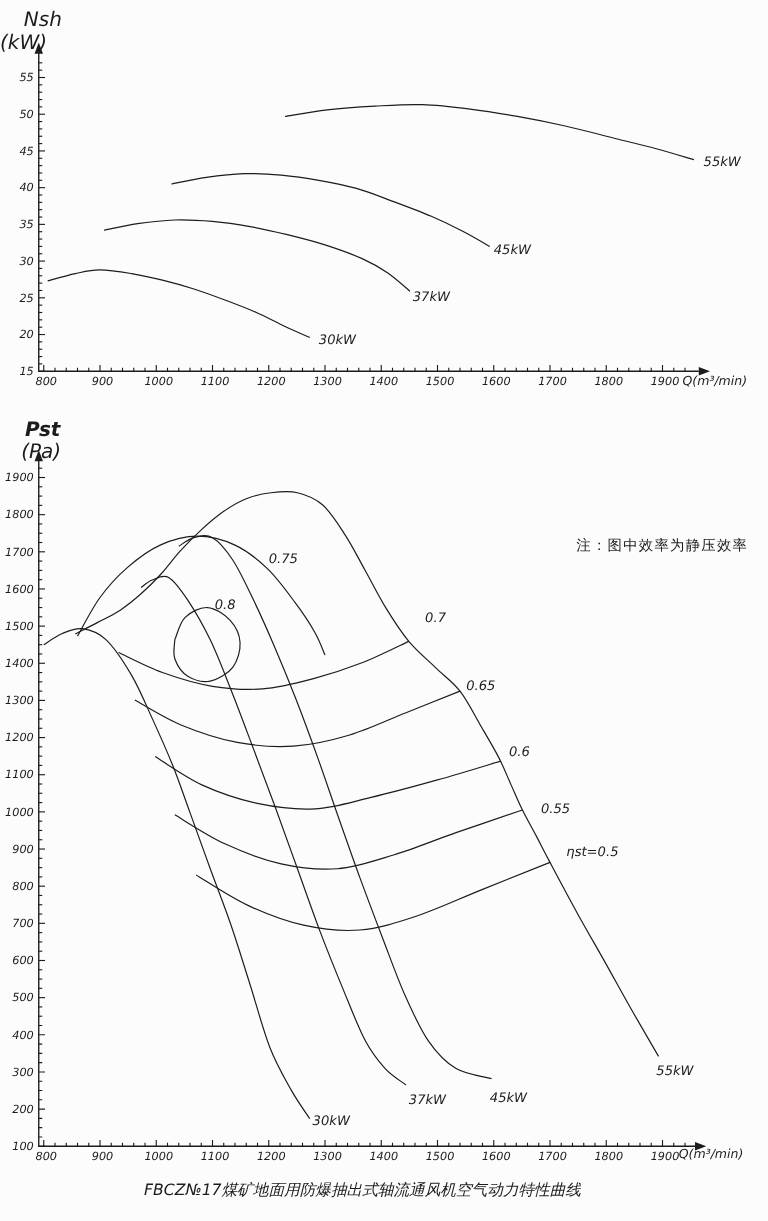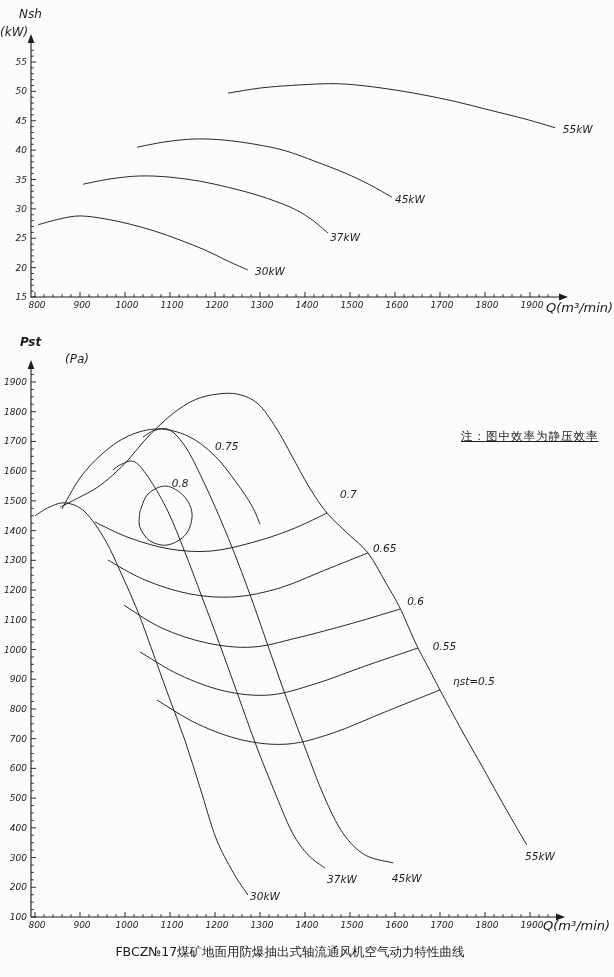--- a/index.html
+++ b/index.html
@@ -1,23 +1,23 @@
 <!DOCTYPE html>
 <html><head>
 <meta charset="utf-8">
 <style>
   html,body{margin:0;padding:0;background:#e8e8e8;}
   #page{position:relative;width:614px;height:977px;background:#fcfcfc;overflow:hidden;
         font-family:"DejaVu Sans",sans-serif;color:#1c1c1c;}
   #chart-svg{position:absolute;left:0;top:0;}
-  .axlab{position:absolute;font-style:italic;font-size:12px;line-height:1;white-space:nowrap;}
-  .small{font-size:13px;}
-  .note{position:absolute;left:461px;top:429px;font-size:11.5px;letter-spacing:1px;white-space:nowrap;text-decoration:underline;}
+  .axlab{position:absolute;font-style:italic;font-size:16px;line-height:1;white-space:nowrap;}
+  .small{font-size:10px;}
+  .note{position:absolute;left:461px;top:429px;font-size:11.5px;letter-spacing:1px;white-space:nowrap;}
   .caption{position:absolute;left:62px;top:944px;width:456px;text-align:center;
-           font-size:12.5px;white-space:nowrap;}
+           font-style:italic;font-size:12.5px;white-space:nowrap;}
 </style>
 </head>
 <body>
 
 <div id="page">
   <svg id="chart-svg" width="614" height="977" viewBox="0 0 614 977">
       <g>
         <path d="M31,42L31,297L559,297" stroke="#1c1c1c" fill="none" stroke-width="1.1"></path>
         <path d="M27.6,43L31,34L34.4,43Z" fill="#1c1c1c"></path>
         <path d="M559,293.6L568,297L559,300.4Z" fill="#1c1c1c"></path>
@@ -358,18 +358,18 @@
         <path d="M156.95,700.02794C163.77499999999998,704.040437,183.575,717.415427,197.9,724.102922C212.22500000000002,730.790417,227.9,736.833931,242.9,740.15291C257.9,743.471889,272.9,745.205684,287.9,744.016796C302.9,742.827908,316.70000000000005,738.369578,332.90000000000003,733.019582C349.1,727.669586,367.25,719.099685,385.1,711.91682C402.95000000000005,704.733955,430.85,693.58813,440,689.922392" stroke="#1c1c1c" fill="none" stroke-width="0.95"></path>
         <text x="453.05" y="685.16684" fill="#1c1c1c" font-size="10.5px" font-style="italic">ηst=0.5</text>
       </g>
     </svg>
 
   <div class="axlab" style="left:19px;top:8px;">Nsh</div>
   <div class="axlab" style="left:0;top:26px;">(kW)</div>
   <div class="axlab small" style="left:546px;top:301px;">Q(m³/min)</div>
 
   <div class="axlab" style="left:20px;top:336px;font-weight:bold;">Pst</div>
-  <div class="axlab" style="left:17px;top:353px;margin-left:48px;">(Pa)</div>
+  <div class="axlab" style="left:17px;top:353px;">(Pa)</div>
   <div class="axlab small" style="left:543px;top:919px;">Q(m³/min)</div>
 
   <div class="note">注：图中效率为静压效率</div>
   <div class="caption">FBCZ№17煤矿地面用防爆抽出式轴流通风机空气动力特性曲线</div>
 </div>
 
 </body></html>

